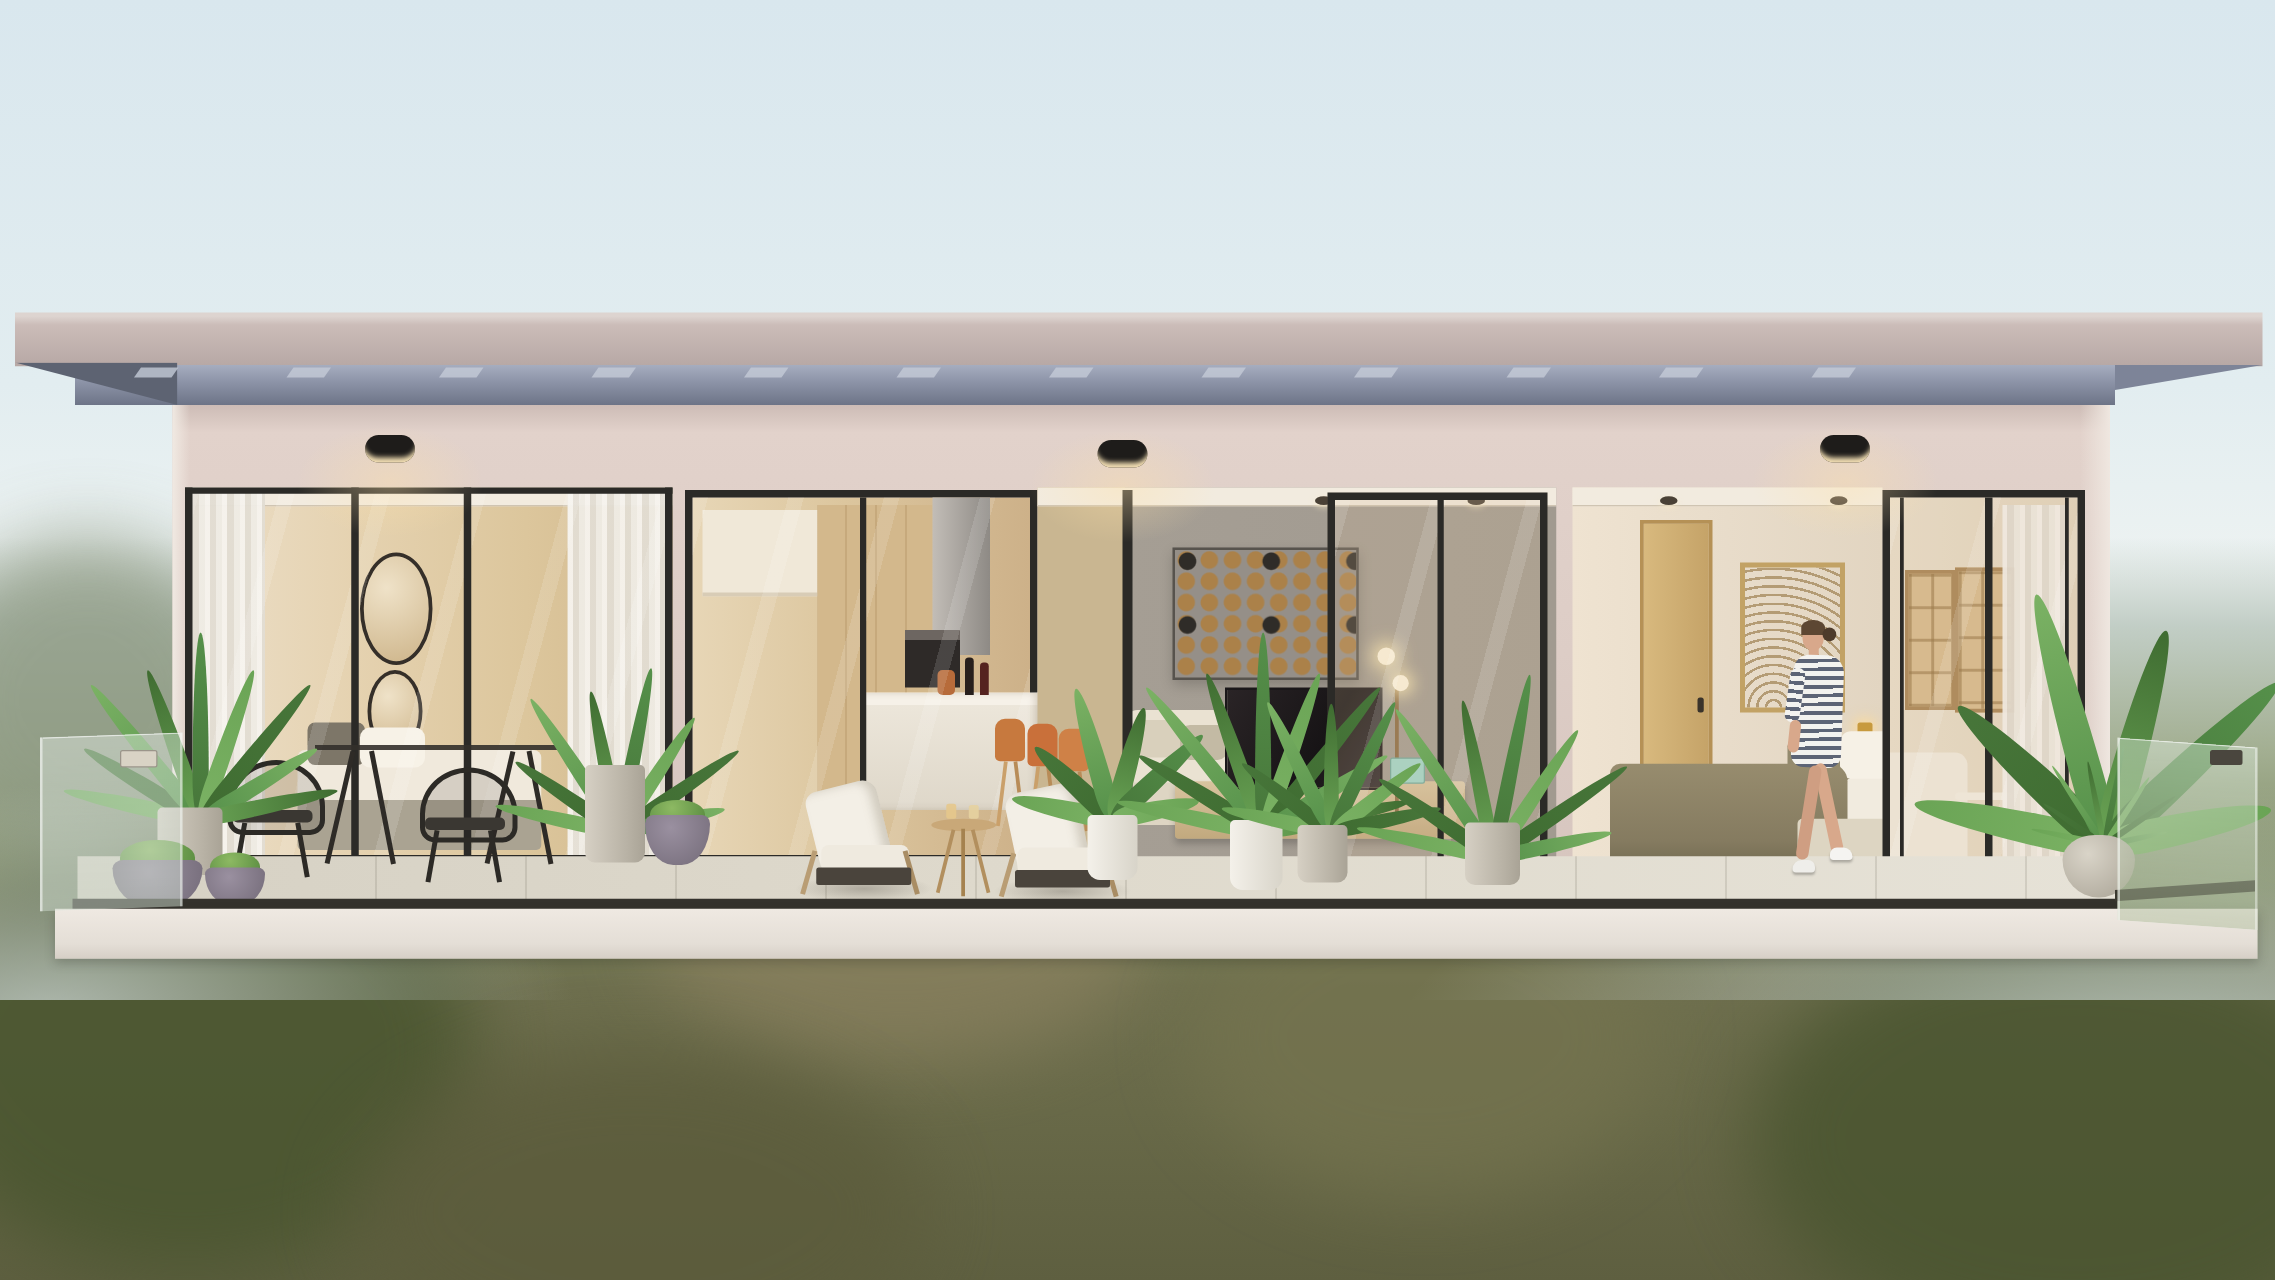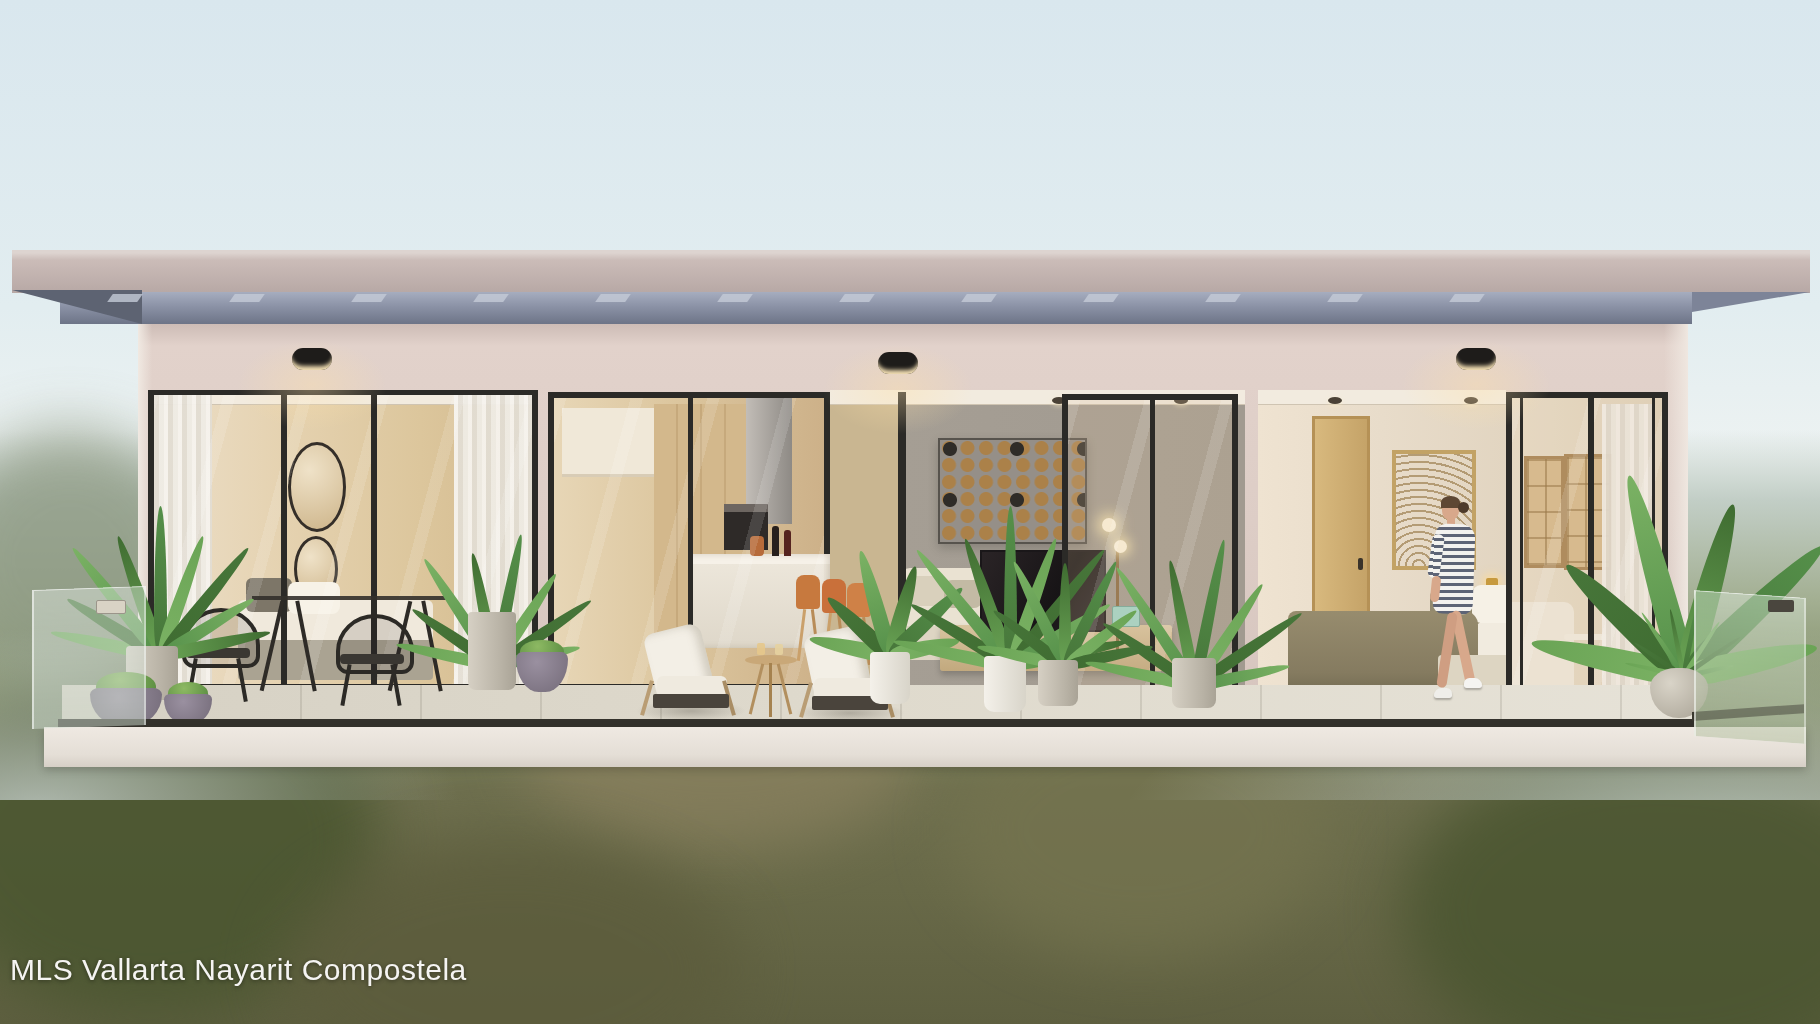--- a/index.html
+++ b/index.html
@@ -378,14 +378,13 @@
   <div class="abs pot-round" style="left:1650px;top:668px;width:58px;height:50px;"></div>
 
   <div class="abs" style="left:58px;top:719px;width:1636px;height:9px;background:#34322c;"></div>
   <div class="abs" style="left:1692px;top:712px;width:112px;height:9px;background:#3a382f;transform:skewY(-4deg);transform-origin:left center;"></div>
   <div class="abs" style="left:44px;top:727px;width:1762px;height:40px;background:linear-gradient(180deg,#efe9e2,#e4ded6 70%,#d6cfc6 100%);box-shadow:0 3px 8px rgba(40,40,30,.25);"></div>
   <div class="abs railglass" style="left:32px;top:588px;width:110px;height:139px;transform:skewY(-2deg);"></div>
   <div class="abs" style="left:96px;top:600px;width:28px;height:12px;background:#d9d3c5;border:1px solid #9b958a;border-radius:2px;"></div>
   <div class="abs railglass" style="left:1694px;top:594px;width:108px;height:146px;transform:skewY(4deg);background:linear-gradient(180deg,rgba(214,228,212,.5),rgba(170,186,150,.45));"></div>
   <div class="abs" style="left:1768px;top:600px;width:26px;height:12px;background:#4a463e;border-radius:2px;"></div>
 
-  <div class="abs watermark" style="left:10px;top:953px;">MLS Vallarta Nayarit Compostela</div>
 </div>
 
 </body></html>

